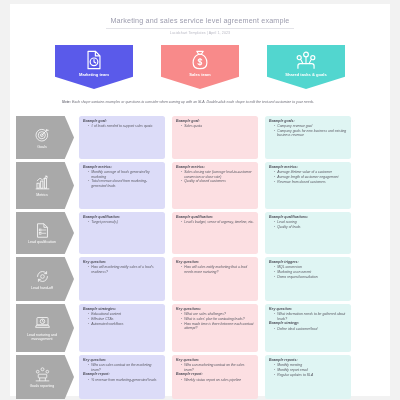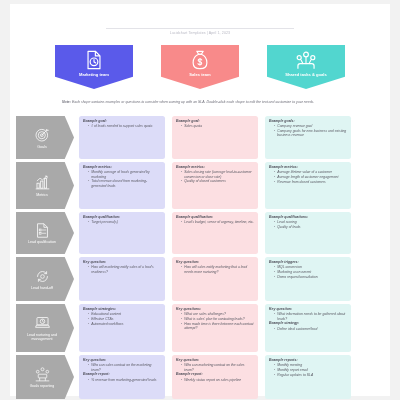--- a/index.html
+++ b/index.html
@@ -79,20 +79,21 @@
   }
   ul.cl li:before{
     content:"\2022";position:absolute;left:0;top:-.2px;color:#8d8d99;font-size:3.4px;
   }
 </style>
 </head>
 <body>
 
 <div class="canvas">
 
+  <div class="title">Marketing and sales service level agreement example</div>
   <div class="title-rule"></div>
   <div class="subtitle">Lucidchart Templates  |  April 1, 2023</div>
 
   <div class="banners">
 
     <div class="banner b1">
       <svg class="banner-ico" viewBox="0 0 24 24">
         <path d="M5.5 2.5h8l5 5v14h-13z" fill="none" stroke="#fff" stroke-width="1.3" stroke-linejoin="round"></path>
         <path d="M13.5 2.5v5h5" fill="none" stroke="#fff" stroke-width="1.3" stroke-linejoin="round"></path>
         <circle cx="12" cy="14" r="4.2" fill="none" stroke="#fff" stroke-width="1.3"></circle>

